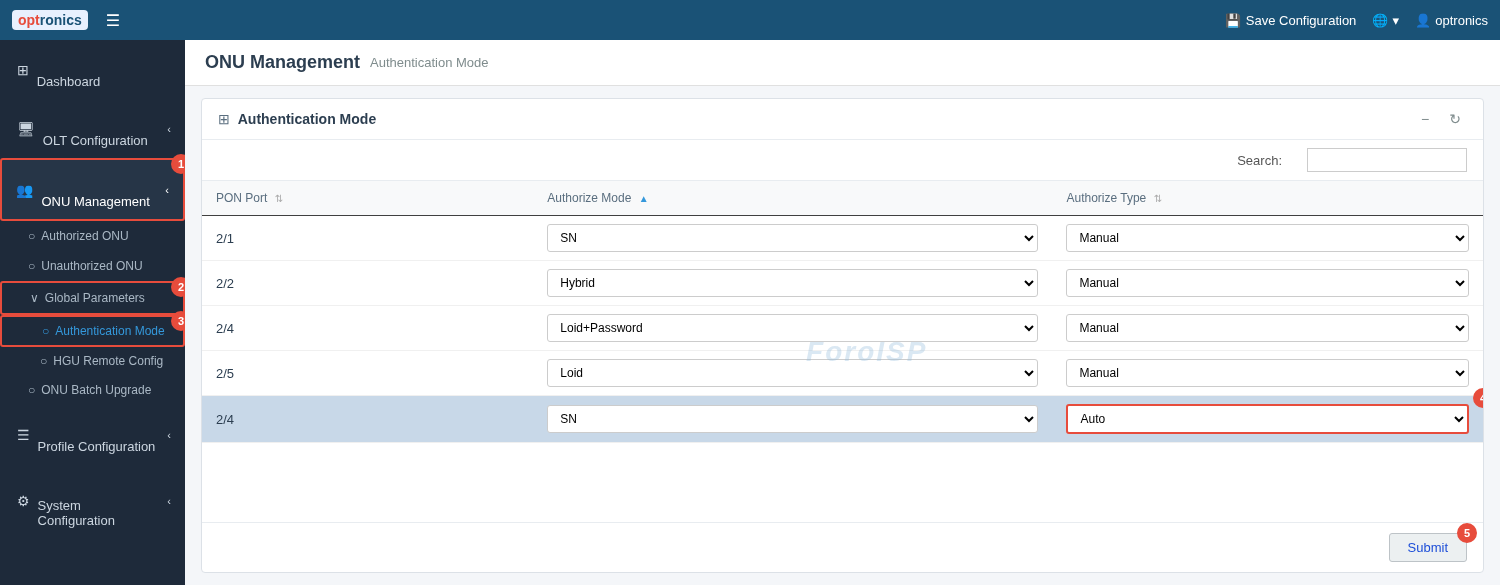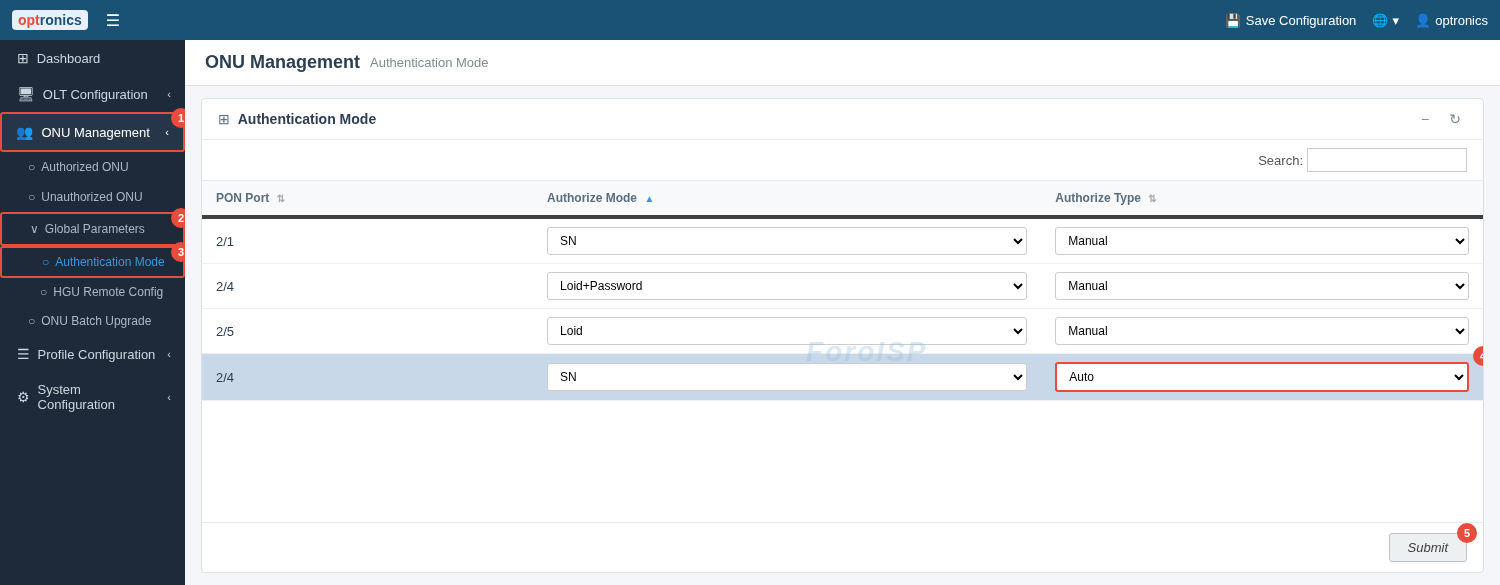--- a/index.html
+++ b/index.html
@@ -86,21 +86,21 @@
       display: flex;
       align-items: center;
       padding: 10px 14px;
       cursor: pointer;
       font-size: 13px;
       gap: 8px;
       border-left: 3px solid transparent;
     }
     .sidebar-item.active { background: #263547; border-left-color: #3498db; color: white; }
     .sidebar-icon { font-size: 14px; flex-shrink: 0; }
-    .sidebar-label { flex: 1; }
+    .sidebar-label { flex: 1; margin-top: 24px; }
     .sidebar-chevron { font-size: 11px; }
 
     .sidebar-sub-item {
       display: flex;
       align-items: center;
       padding: 8px 14px 8px 28px;
       cursor: pointer;
       font-size: 12px;
       gap: 6px;
       color: #aab8c5;
@@ -175,21 +175,21 @@
       font-size: 14px;
       padding: 2px 6px;
     }
 
     
     .search-bar {
       display: flex;
       align-items: center;
       justify-content: flex-end;
       padding: 8px 16px;
-      gap: 4px;
+      gap: 25px;
       border-bottom: 1px solid #e8ecf0;
       flex-shrink: 0;
     }
     .search-bar label { font-size: 13px; color: #555; }
     .search-input {
       border: 1px solid #ccc;
       padding: 4px 8px;
       font-size: 12px;
       width: 160px;
       outline: none;
@@ -201,23 +201,23 @@
       overflow-y: auto;
     }
     table {
       width: 100%;
       border-collapse: collapse;
     }
     thead th {
       background: #f8f9fa;
       padding: 10px 14px;
       font-size: 12px;
-      font-weight: 700;
+      font-weight: 400;
       color: #5a6e7f;
-      border-bottom: 4px solid #404040;
+      border-bottom: 1px solid #404040;
       text-align: left;
       white-space: nowrap;
     }
     thead th .sort-icon { color: #aaa; margin-left: 4px; font-size: 10px; }
     thead th .sort-icon.active { color: #3498db; }
     tbody tr {
       border-bottom: 1px solid #f0f0f0;
       margin-top: 32px;
     }
     tbody tr.selected-row { background: #c8d8e8; }
@@ -252,23 +252,22 @@
       align-items: center;
       flex-shrink: 0;
     }
     .submit-btn {
       background: #ecf0f1;
       border: 1px solid #bdc3c7;
       padding: 6px 18px;
       font-size: 13px;
       cursor: pointer;
       border-radius: 3px;
-      color: #404040;
+      color: #1d4ed8;
       position: relative;
-      font-style: italic;
     }
 
     
     .watermark {
       position: absolute;
       top: 50%;
       left: 50%;
       transform: translate(-30%, -50%);
       font-size: 28px;
       color: rgba(150,190,220,0.35);
@@ -436,20 +435,25 @@
               </th>
             </tr>
           </thead>
           <tbody id="table-body">
           <tr>
                 <td>2/1</td>
                 <td><select class="row-select"><option value="SN">SN</option><option value="Hybrid">Hybrid</option><option value="Loid+Password">Loid+Password</option><option value="Loid">Loid</option><option value="SN+Password">SN+Password</option></select></td>
                 <td><select class="row-select"><option value="Manual">Manual</option><option value="Auto">Auto</option></select></td>
               </tr>
               <tr>
+                <td>2/2</td>
+                <td><select class="row-select"><option value="SN">SN</option><option value="Hybrid" selected="">Hybrid</option><option value="Loid+Password">Loid+Password</option><option value="Loid">Loid</option><option value="SN+Password">SN+Password</option></select></td>
+                <td><select class="row-select"><option value="Manual">Manual</option><option value="Auto">Auto</option></select></td>
+              </tr>
+              <tr>
                 <td>2/4</td>
                 <td><select class="row-select"><option value="SN">SN</option><option value="Hybrid">Hybrid</option><option value="Loid+Password" selected="">Loid+Password</option><option value="Loid">Loid</option><option value="SN+Password">SN+Password</option></select></td>
                 <td><select class="row-select"><option value="Manual">Manual</option><option value="Auto">Auto</option></select></td>
               </tr>
               <tr>
                 <td>2/5</td>
                 <td><select class="row-select"><option value="SN">SN</option><option value="Hybrid">Hybrid</option><option value="Loid+Password">Loid+Password</option><option value="Loid" selected="">Loid</option><option value="SN+Password">SN+Password</option></select></td>
                 <td><select class="row-select"><option value="Manual">Manual</option><option value="Auto">Auto</option></select></td>
               </tr>
               <tr class="selected-row">

